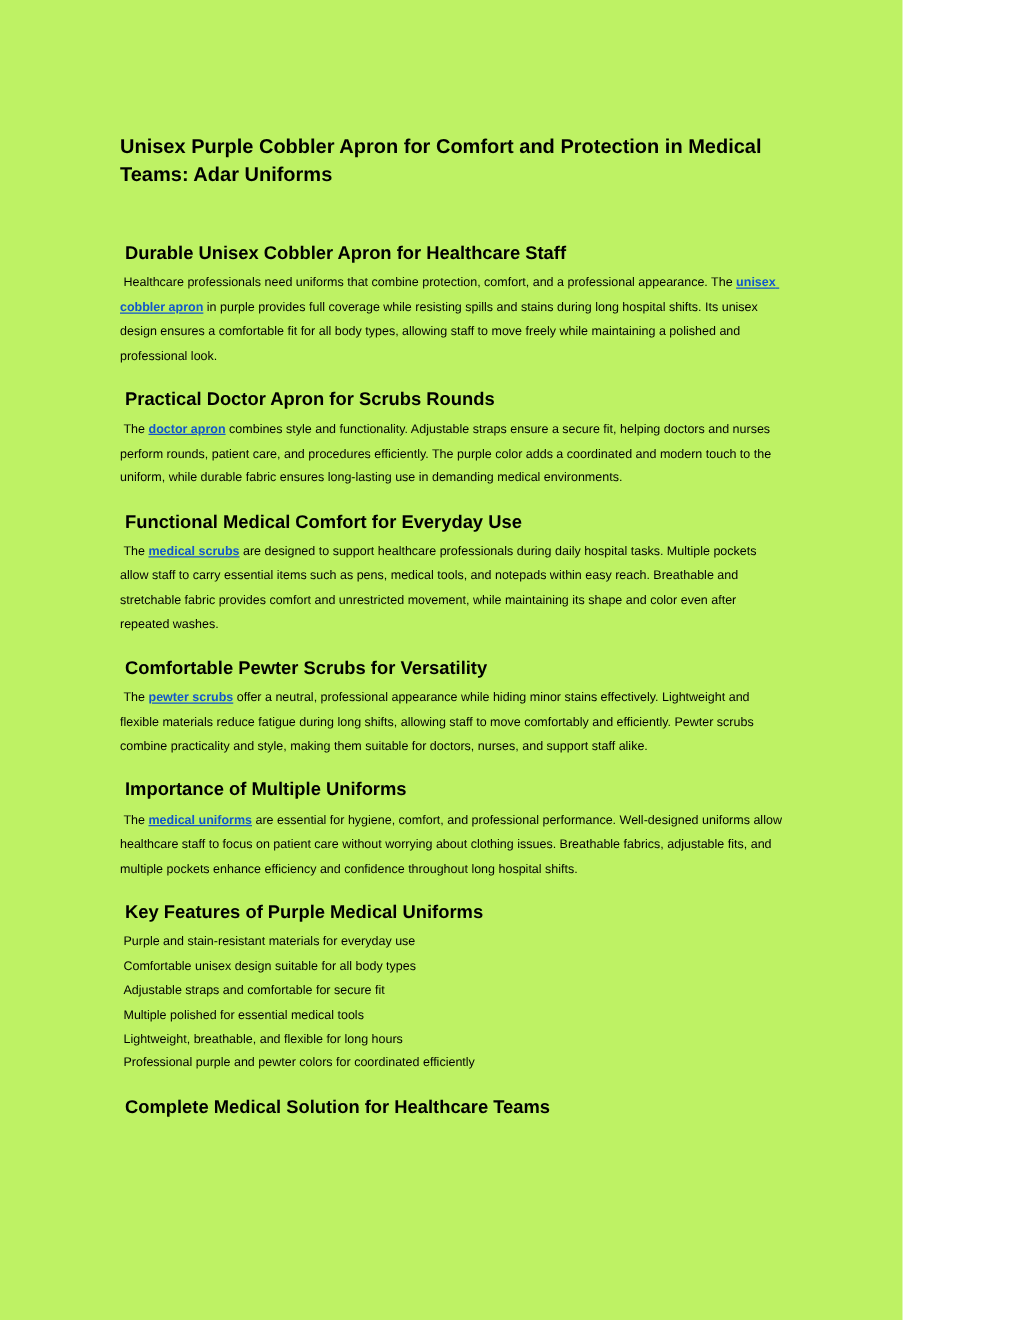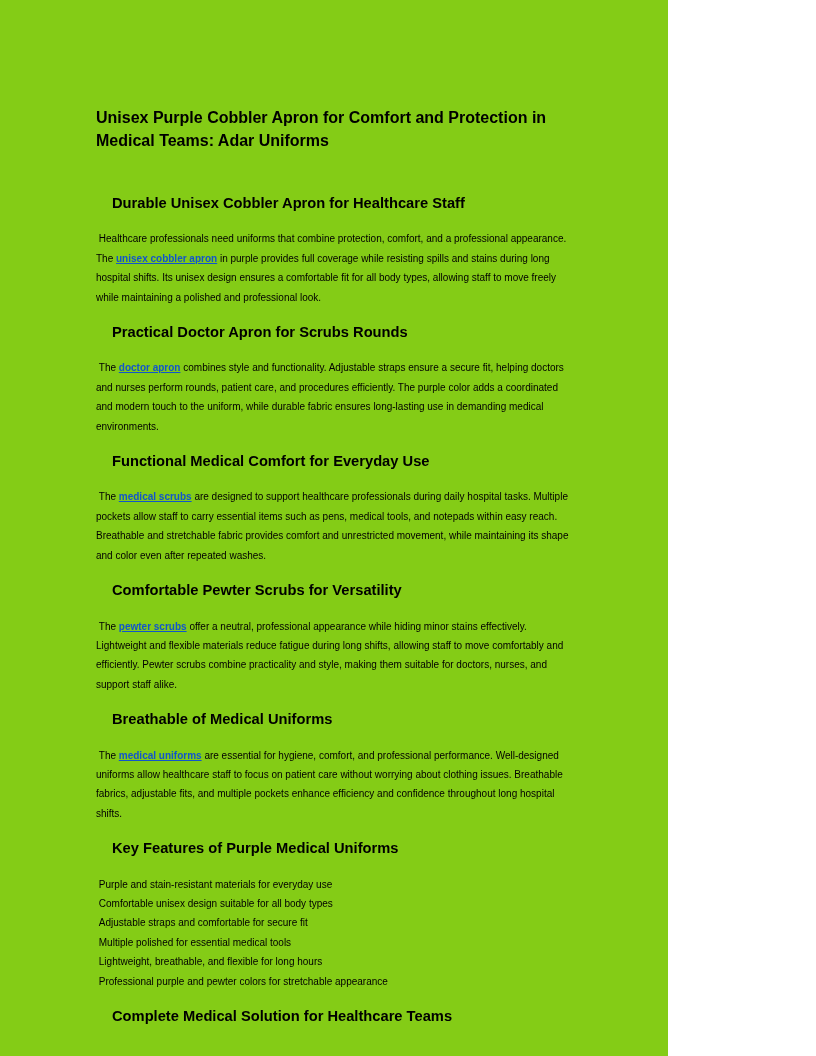--- a/index.html
+++ b/index.html
@@ -7,41 +7,41 @@
     padding: 0;
     background: #ffffff;
   }
   body {
     width: 816px;
     height: 1056px;
     overflow: hidden;
   }
   .page {
     box-sizing: border-box;
-    width: 668px;
+    width: 722px;
     height: 1056px;
     padding: 106px 96px 0 96px;
-    background: #84cc16;
+    background: #bef264;
     font-family: "Liberation Sans", sans-serif;
     color: #000000;
   }
   .doc-title {
     font-size: 16px;
     line-height: 23px;
     font-weight: bold;
     margin: 0 0 42px 0;
   }
   .doc-section {
     margin: 0 0 16px 0;
   }
   .section-heading {
     font-size: 14.7px;
     line-height: 19.4px;
     font-weight: bold;
-    margin: 16px;
+    margin: 4px;
   }
   .section-paragraph, .feature-line {
     font-size: 10px;
     line-height: 19.4px;
     margin: 0;
     white-space: pre-wrap;
   }
   a.doclink {
     color: var(--link-color, #1155cc);
     font-weight: bold;
@@ -70,31 +70,31 @@
     <h2 class="section-heading">Functional Medical Comfort for Everyday Use</h2>
     <p class="section-paragraph"><span> The </span><a href="#" class="doclink">medical scrubs</a><span> are designed to support healthcare professionals during daily hospital tasks. Multiple pockets allow staff to carry essential items such as pens, medical tools, and notepads within easy reach. Breathable and stretchable fabric provides comfort and unrestricted movement, while maintaining its shape and color even after repeated washes.</span></p>
   </section>
 
   <section class="doc-section">
     <h2 class="section-heading">Comfortable Pewter Scrubs for Versatility</h2>
     <p class="section-paragraph"><span> The </span><a href="#" class="doclink">pewter scrubs</a><span> offer a neutral, professional appearance while hiding minor stains effectively. Lightweight and flexible materials reduce fatigue during long shifts, allowing staff to move comfortably and efficiently. Pewter scrubs combine practicality and style, making them suitable for doctors, nurses, and support staff alike.</span></p>
   </section>
 
   <section class="doc-section">
-    <h2 class="section-heading">Breathable of Medical Uniforms</h2>
+    <h2 class="section-heading">Importance of Multiple Uniforms</h2>
     <p class="section-paragraph"><span> The </span><a href="#" class="doclink">medical uniforms</a><span> are essential for hygiene, comfort, and professional performance. Well-designed uniforms allow healthcare staff to focus on patient care without worrying about clothing issues. Breathable fabrics, adjustable fits, and multiple pockets enhance efficiency and confidence throughout long hospital shifts.</span></p>
   </section>
 
   <section class="doc-section">
     <h2 class="section-heading">Key Features of Purple Medical Uniforms</h2>
     <p class="feature-line"> Purple and stain-resistant materials for everyday use</p>
     <p class="feature-line"> Comfortable unisex design suitable for all body types</p>
     <p class="feature-line"> Adjustable straps and comfortable for secure fit</p>
     <p class="feature-line"> Multiple polished for essential medical tools</p>
     <p class="feature-line"> Lightweight, breathable, and flexible for long hours</p>
-    <p class="feature-line"> Professional purple and pewter colors for stretchable appearance</p>
+    <p class="feature-line"> Professional purple and pewter colors for coordinated efficiently</p>
   </section>
 
   <section class="doc-section">
     <h2 class="section-heading">Complete Medical Solution for Healthcare Teams</h2>
   </section>
 
 </div>
 
 </body></html>

